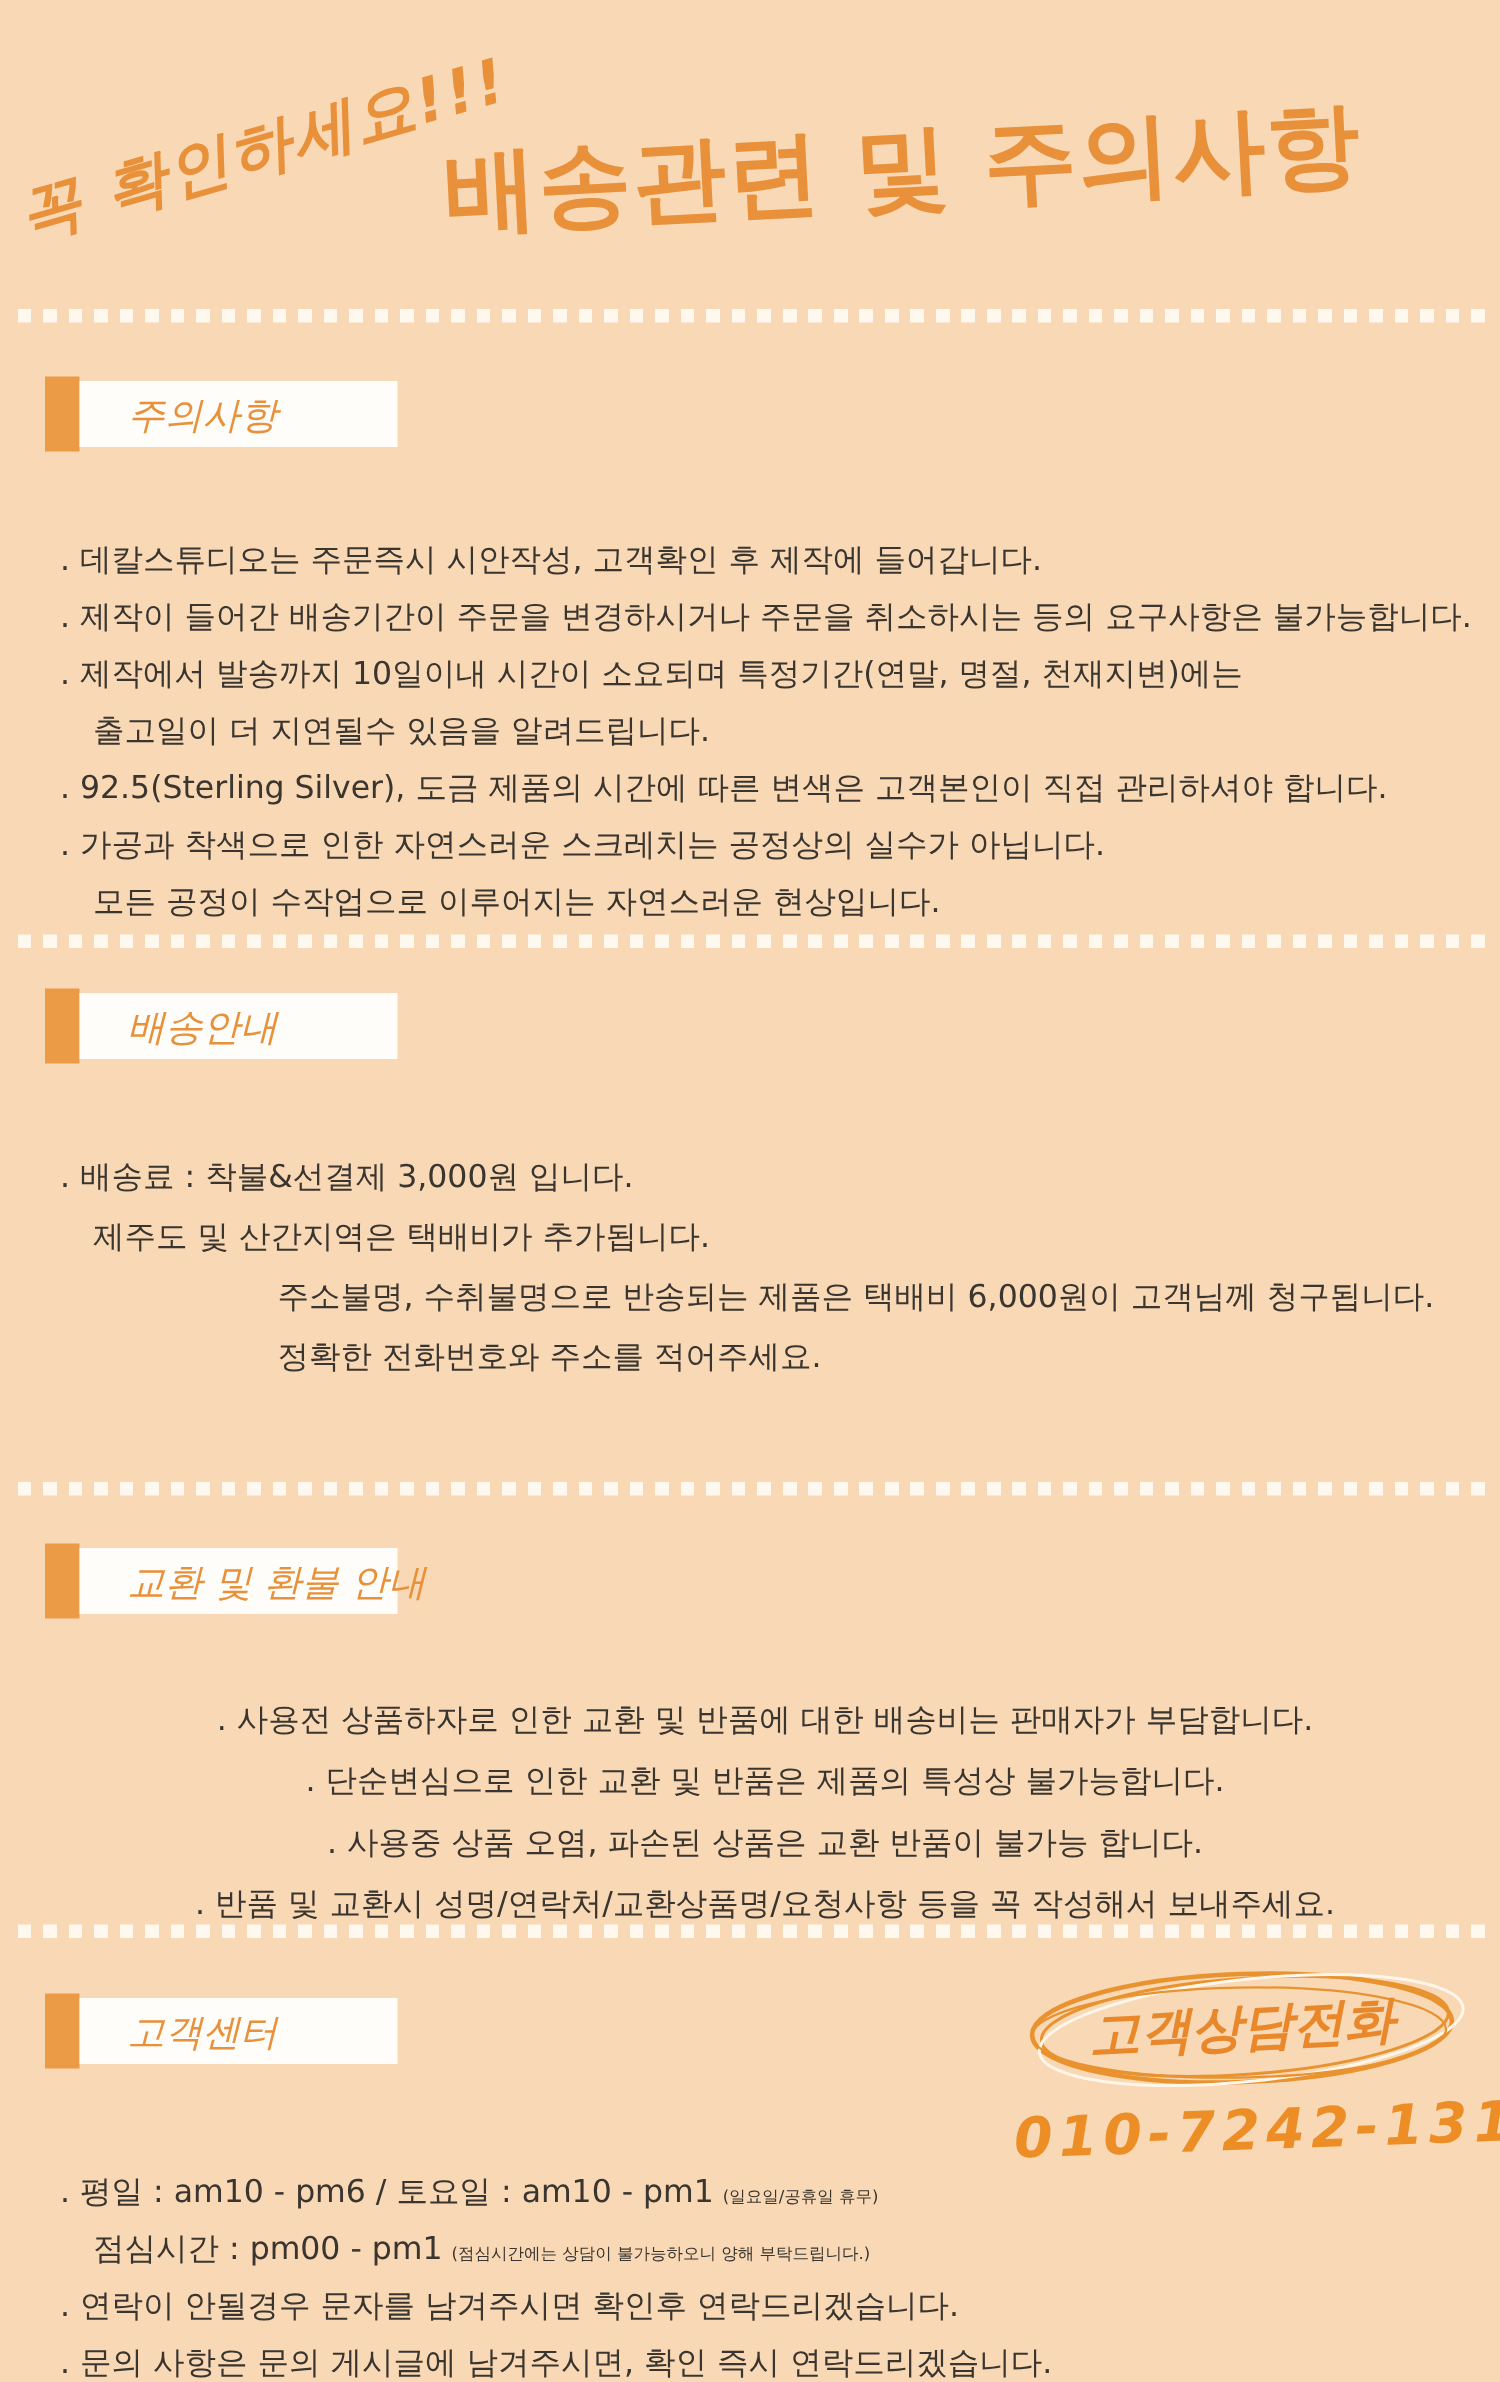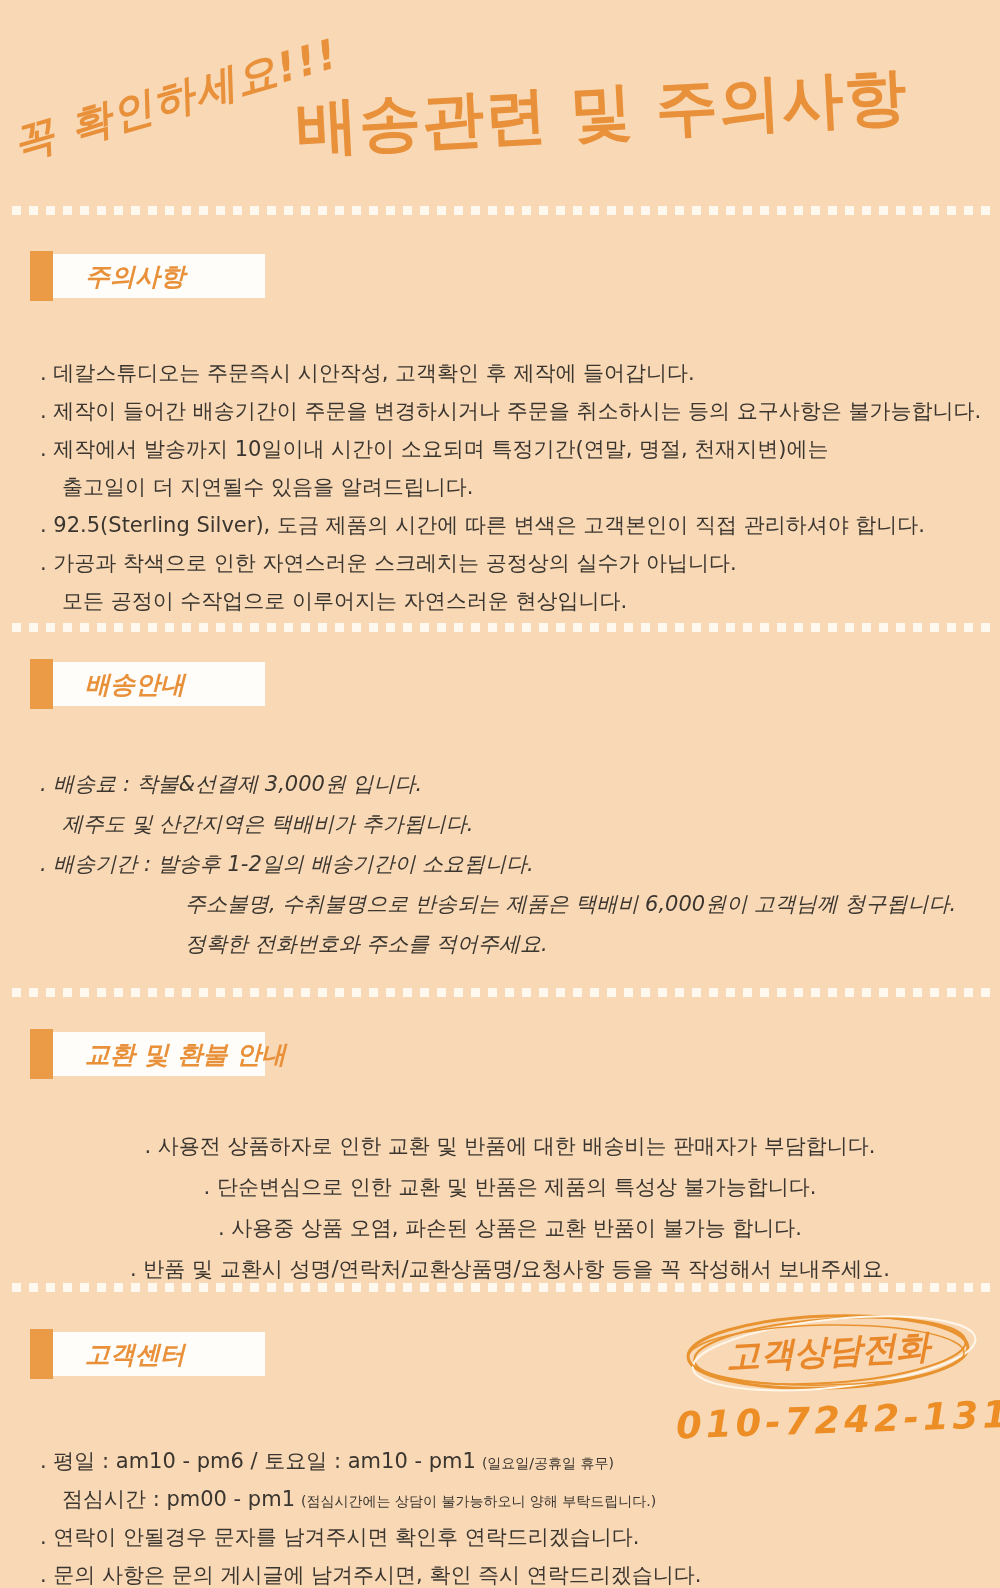--- a/index.html
+++ b/index.html
@@ -38,37 +38,37 @@
     position:absolute;left:0;top:0;width:23px;height:50px;
     background:#eb9a45;
   }
   .section-header .box{
     position:absolute;left:23px;top:3px;width:212px;height:44px;
     background:#fefdf9;
     display:flex;align-items:center;
   }
   .section-header .label{
     margin-left:32px;
-    font-size:25px;font-weight:bold;font-style:italic;
+    font-size:25px;font-weight:normal;font-style:italic;
     color:#e8913a;white-space:nowrap;
   }
   .hdr1{top:251px}.hdr2{top:659px}.hdr3{top:1029px}.hdr4{top:1329px}
   
   .lines{position:absolute;left:40px;width:940px;margin-top:32px;}
   .txt1{top:322px}.txt2{top:732px}.txt3{top:1094px}.txt4{top:1410px}
   .line{
     height:38px;line-height:38px;
     font-size:21px;white-space:nowrap;
     color:#3a352f;
   }
-  .txt2 .line{height:40px;line-height:40px;font-style:italic;}
+  .txt2 .line{height:40px;line-height:40px;}
   .txt3 .line{height:41px;line-height:41px;text-align:center;}
   .indent-1{padding-left:22px;}
   .indent-2{padding-left:145px;}
-  .line .small{font-size:14px;margin-left:6px;}
+  .line .small{font-size:11px;margin-left:6px;}
   
   .stamp{position:absolute;left:678px;top:1302px;width:300px;height:100px;}
   .stamp svg{position:absolute;left:0;top:0;}
   .stamp .stamp-label{
     position:absolute;left:0;top:0;width:300px;height:100px;
     display:flex;align-items:center;justify-content:center;
     font-size:34px;font-weight:bold;font-style:italic;
     color:#e8882a;white-space:nowrap;
     transform:rotate(-3deg);
   }
@@ -110,21 +110,20 @@
 
   <div class="section-header hdr2">
     <span class="bar"></span>
     <span class="box">
         <span class="label">배송안내</span>
       </span>
   </div>
   <div class="lines txt2">
     <div class="line"><span>. 배송료 : 착불&amp;선결제 3,000원 입니다.</span></div>
     <div class="line indent-1"><span>제주도 및 산간지역은 택배비가 추가됩니다.</span></div>
-    <div class="line"><span>. 배송기간 : 발송후 1-2일의 배송기간이 소요됩니다.</span></div>
     <div class="line indent-2"><span>주소불명, 수취불명으로 반송되는 제품은 택배비 6,000원이 고객님께 청구됩니다.</span></div>
     <div class="line indent-2"><span>정확한 전화번호와 주소를 적어주세요.</span></div>
   </div>
 
   <div class="section-header hdr3">
     <span class="bar"></span>
     <span class="box">
         <span class="label">교환 및 환불 안내</span>
       </span>
   </div>

